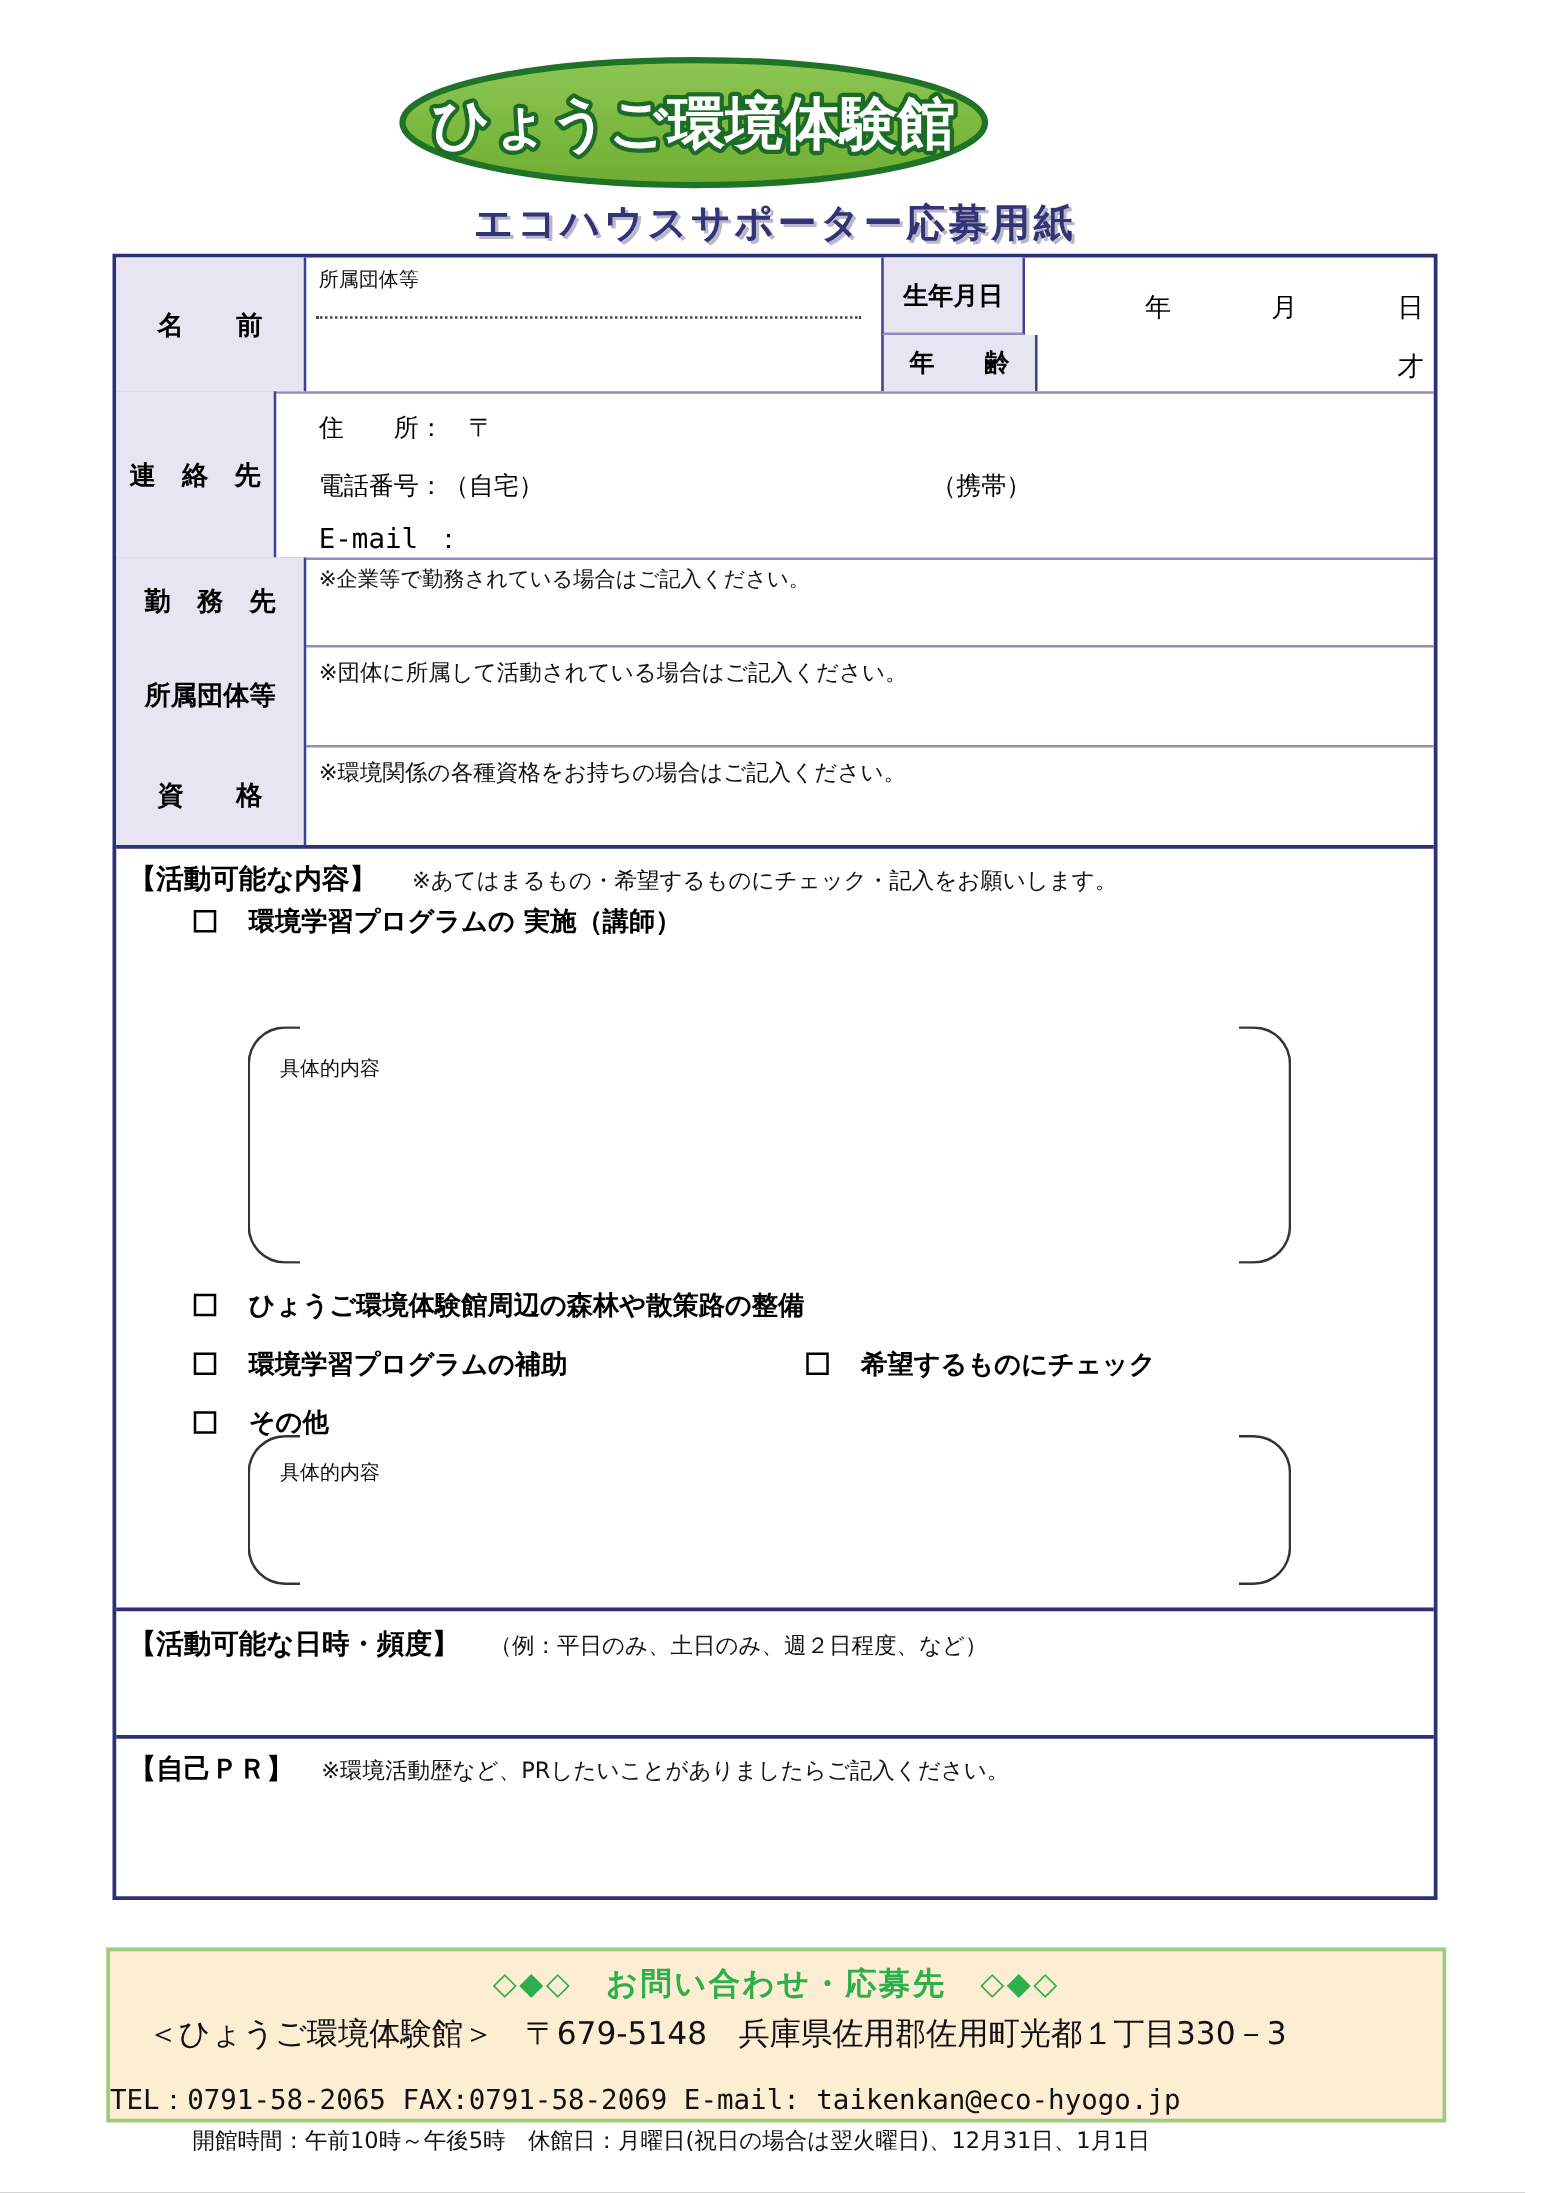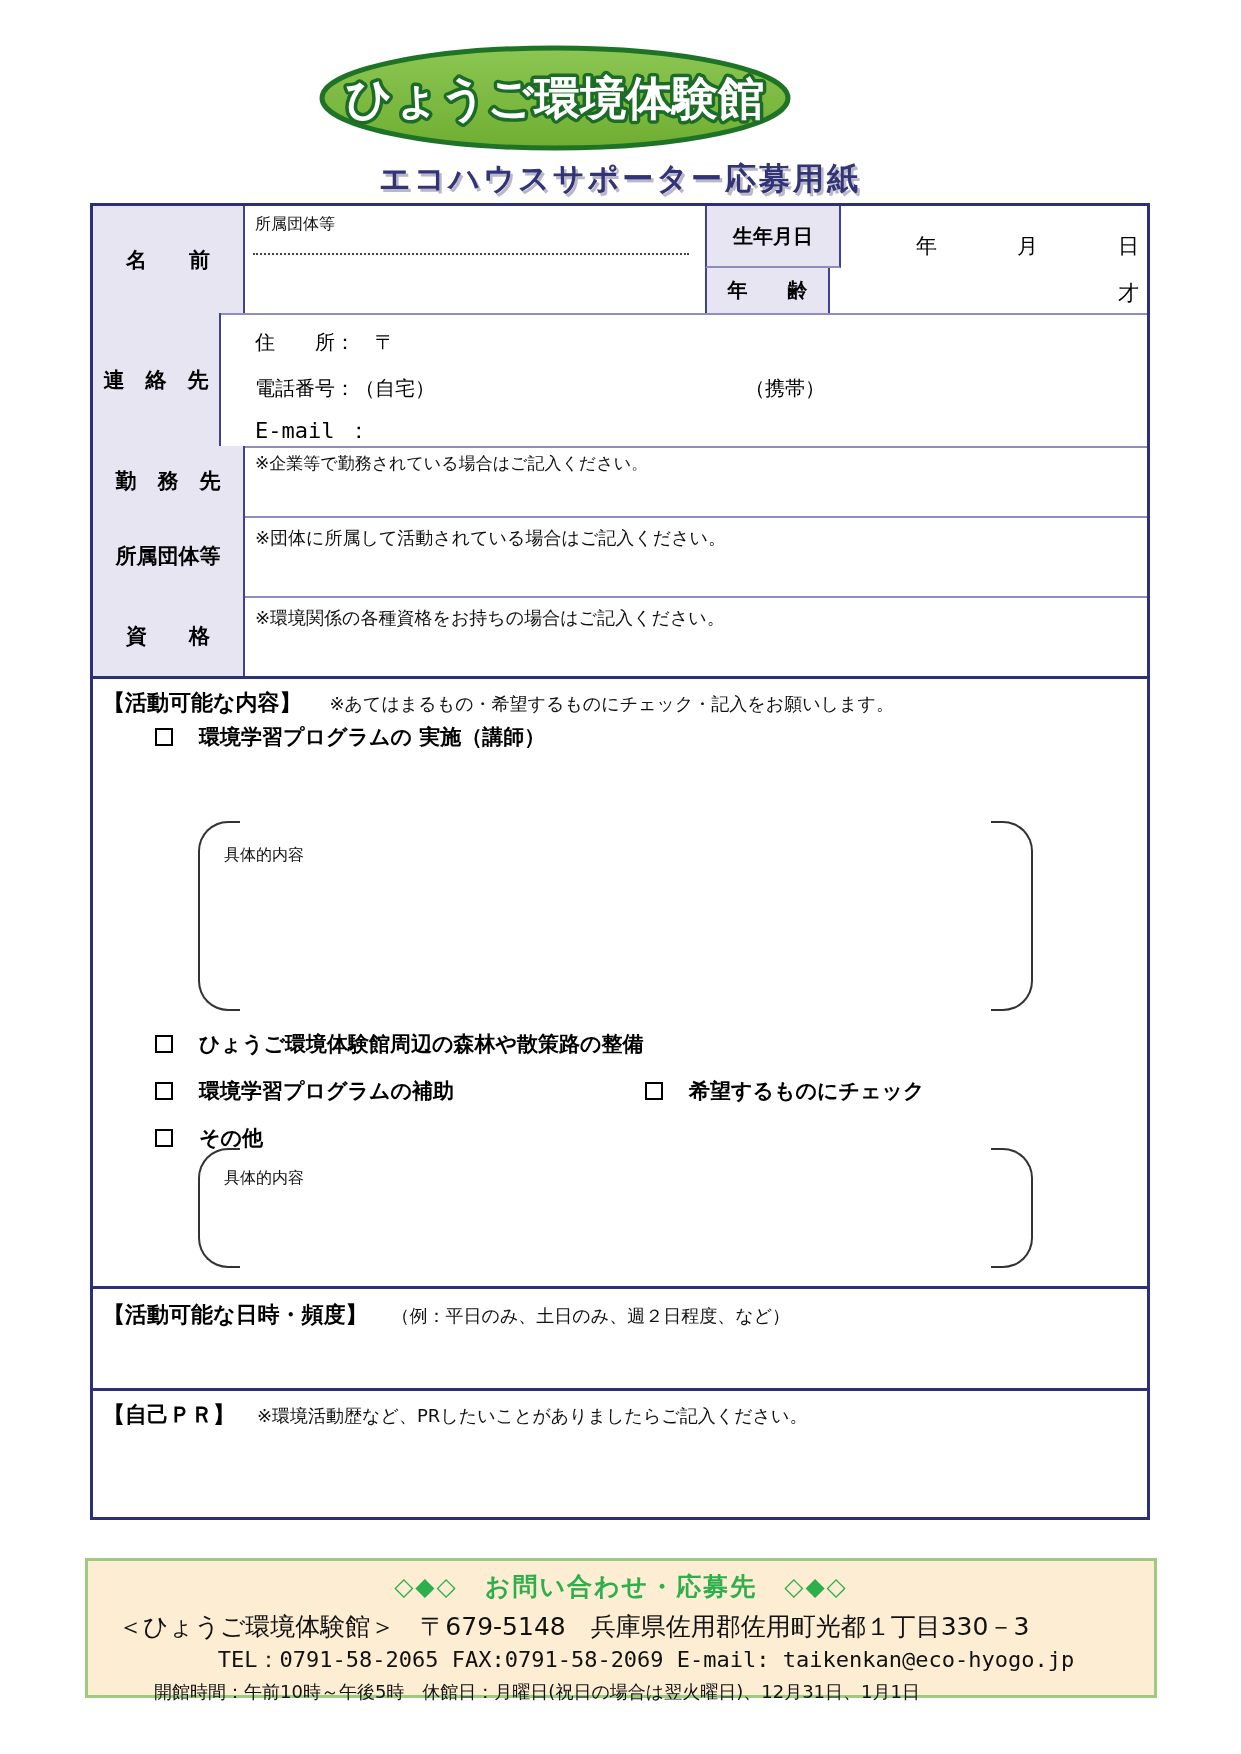--- a/index.html
+++ b/index.html
@@ -72,22 +72,22 @@
   
   .contact-box {
     position:absolute; left:85px; top:1558px; width:1072px; height:140px;
     background:#fdedd3; border:3px solid #a0ca82;
   }
   .cb-heading {
     margin-top:9px; text-align:center; font-size:25px; font-weight:bold;
     color:#2daf4b; letter-spacing:2px;
   }
   .cb-line1 { margin-top:7px; padding-left:30px; font-size:25px; color:#111; }
-  .cb-line2 { margin-top:2px; padding-left:50px; font-size:22px; color:#111;
-    font-family:"DejaVu Sans Mono", monospace;text-align:center; }
+  .cb-line2 { margin-top:22px; font-size:22px; color:#111;
+    font-family:"DejaVu Sans Mono", monospace; }
   .cb-line3 { margin-top:5px; padding-left:66px; font-size:18px; color:#111; }
 </style>
 </head>
 <body>
 
 <div class="page">
 
   <div class="logo">
     <svg width="474" height="108" viewBox="0 0 474 108">
       <defs>
@@ -113,21 +113,21 @@
     <div class="hsep-dark" style="top:1080px"></div>
     <div class="hsep-dark" style="top:1182px"></div>
 
     <div class="cell label-cell" style="left:0;top:0;width:152px;height:107px">
       <span>名　　前</span>
     </div>
     <div class="cell" style="left:152px;top:0;width:460px;height:107px">
       <span class="furigana-label">所属団体等</span>
       <div class="dotted-line"></div>
     </div>
-    <div class="cell label-cell" style="left:612px;top:0;width:136px;height:62px;border-left:2px solid #3f4292;border-bottom:2px solid #8f8cbe;font-size:20px">
+    <div class="cell label-cell" style="left:612px;top:0;width:115px;height:62px;border-left:2px solid #3f4292;border-bottom:2px solid #8f8cbe;font-size:20px">
       <span>生年月日</span>
     </div>
     <div class="cell birth-value" style="left:727px;top:0;width:333px;height:62px">
       <span>年</span>
       <span>月</span>
       <span>日</span>
     </div>
     <div class="cell label-cell" style="left:612px;top:62px;width:125px;height:45px;border-left:2px solid #3f4292;font-size:20px">
       <span>年　　齢</span>
     </div>

